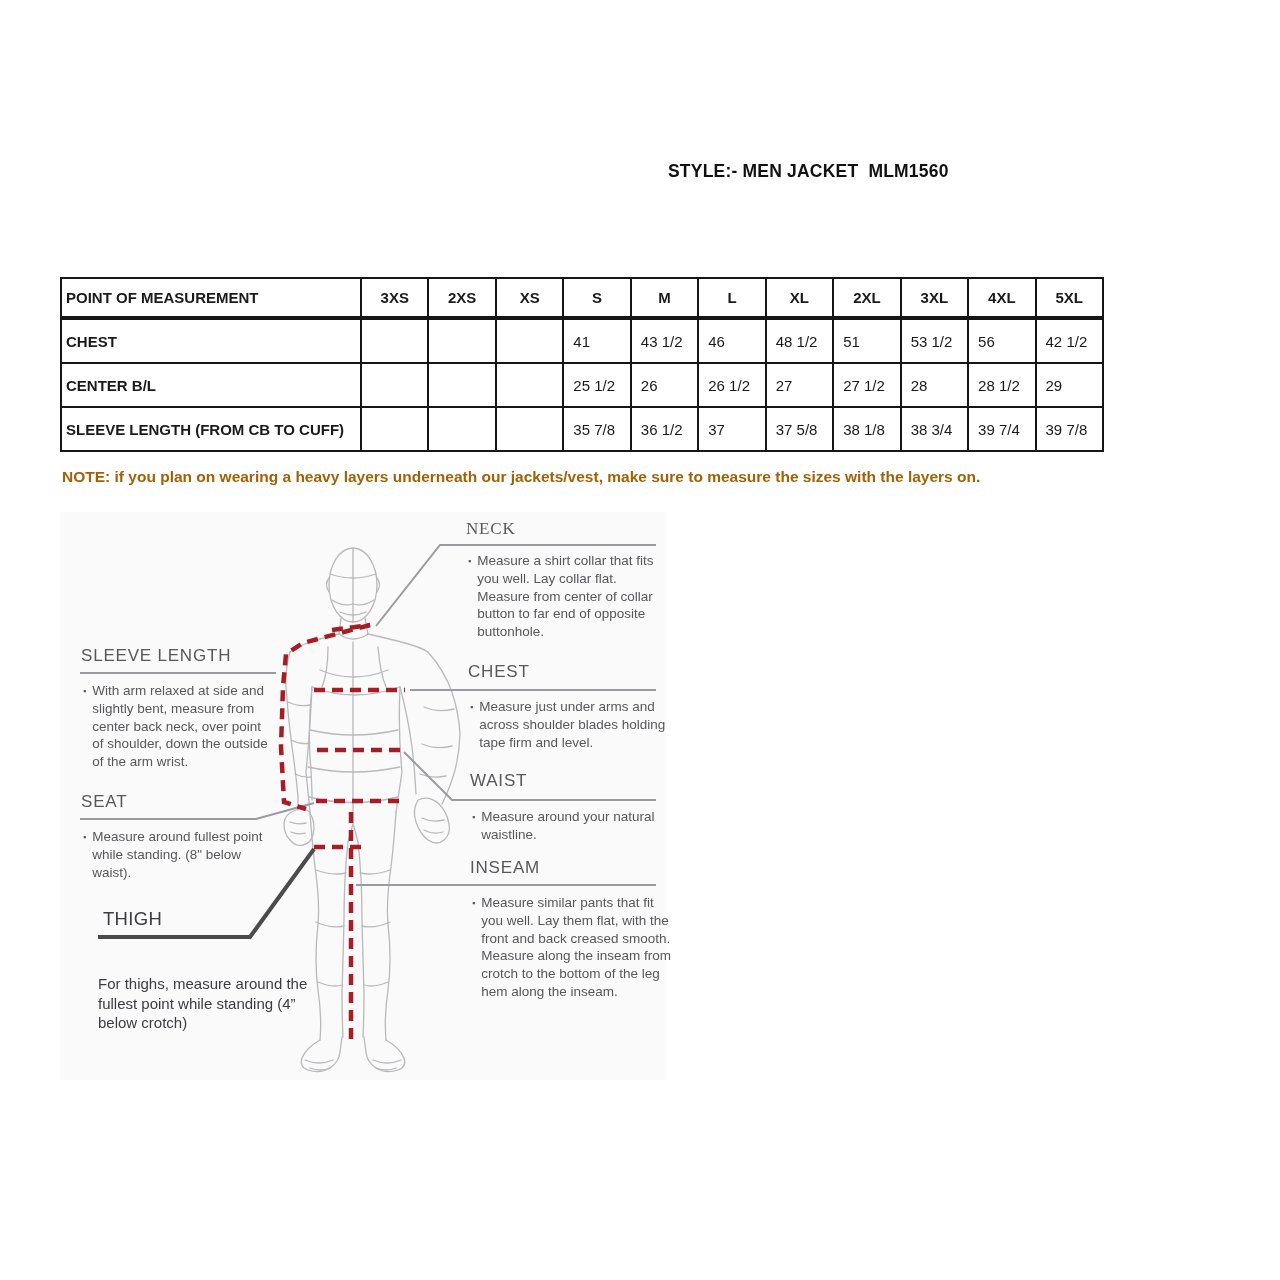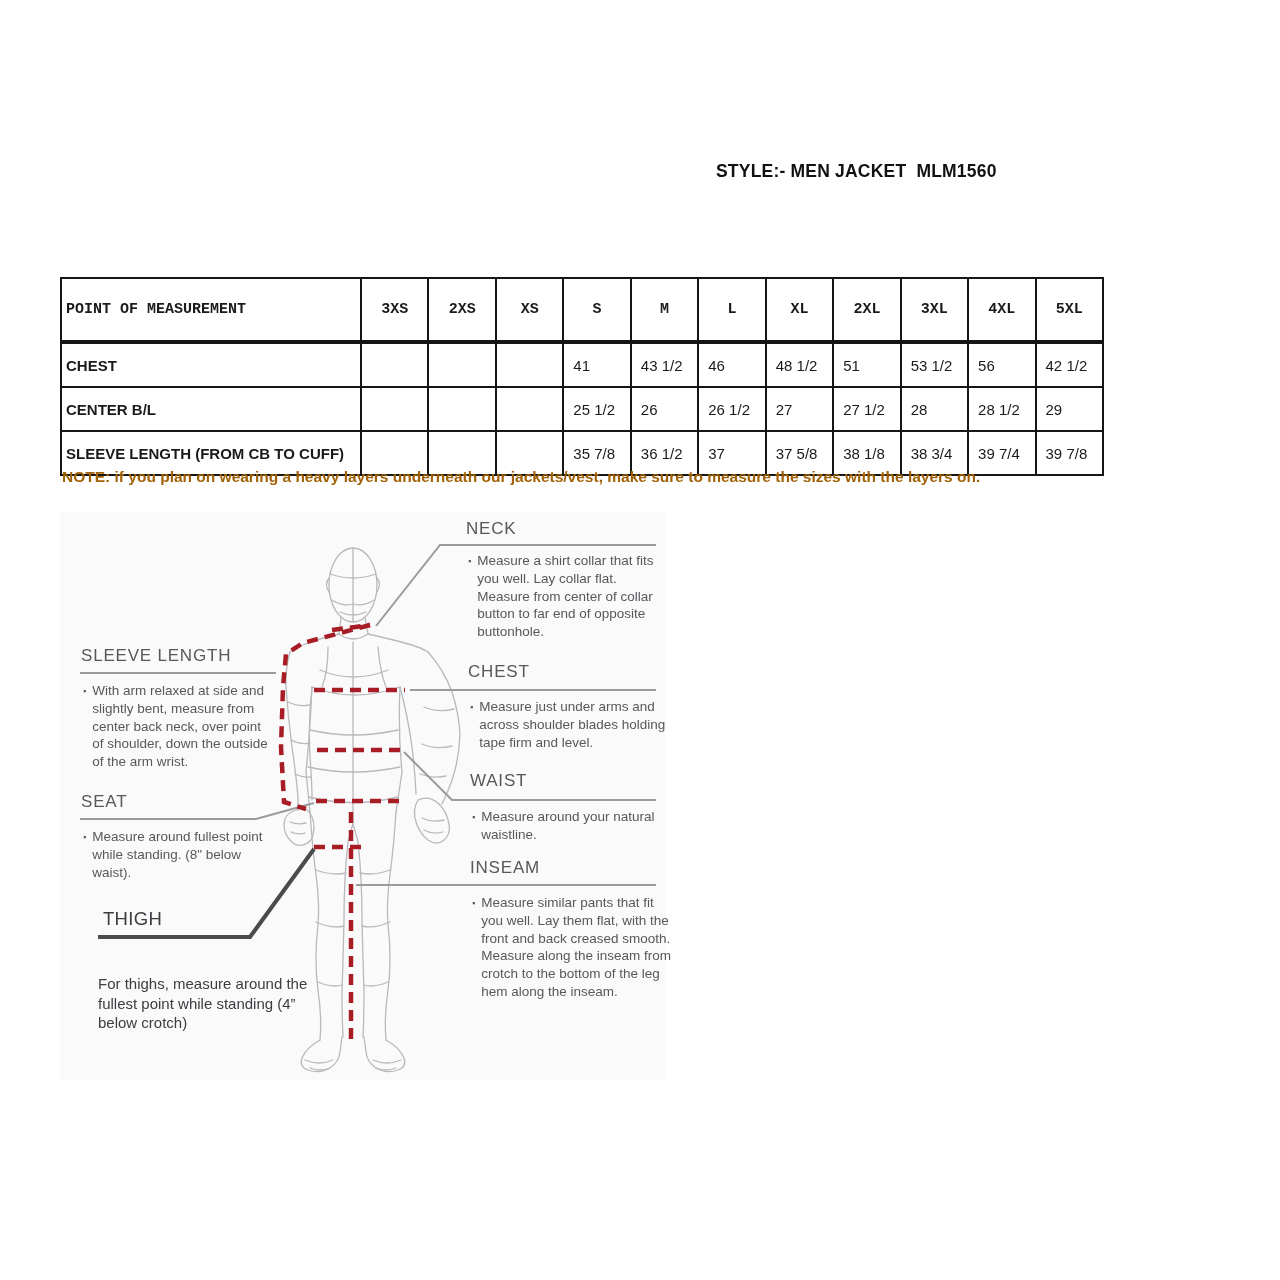--- a/index.html
+++ b/index.html
@@ -1,25 +1,25 @@
 <!DOCTYPE html>
 <html><head>
 <meta charset="utf-8">
 <style>
   html,body{margin:0;padding:0;background:#fff;}
   .page{position:relative;width:1280px;height:1280px;background:#ffffff;overflow:hidden;
         font-family:"Liberation Sans", sans-serif;color:#1a1a1a;}
   .doc-title{position:absolute;left:668px;top:161px;font-size:17.5px;font-weight:bold;
-             letter-spacing:.2px;white-space:pre;color:#111;margin-left:48px;}
+             letter-spacing:.2px;white-space:pre;color:#111;}
   
   .size-table{position:absolute;left:60px;top:277px;width:1044px;border-collapse:collapse;
               table-layout:fixed;}
   .size-table th,.size-table td{border:2px solid #161616;font-size:15px;overflow:hidden;
               white-space:nowrap;}
-  .size-table thead th{height:29px;font-weight:bold;text-align:center;padding:16px 2px;font-family:Liberation Mono, monospace;}
+  .size-table thead th{height:29px;font-weight:bold;text-align:center;padding:4px 2px;}
   .size-table thead th.pom{text-align:left;padding-left:4px;border-right-width:2px;}
   .size-table thead tr th{border-bottom:4px solid #161616;}
   .size-table tbody td{height:40px;font-weight:normal;text-align:left;padding-left:9px;}
   .size-table tbody td.rowlabel{font-weight:bold;padding-left:4px;}
   
   .note{position:absolute;left:62px;top:468px;width:960px;font-size:15.5px;font-weight:bold;color:#a16207;}
   
   .guide{position:absolute;left:60px;top:512px;width:606px;height:568px;background:#fafafa;}
   .guide svg{position:absolute;left:0;top:0;}
   .sec-label{position:absolute;font-size:17px;color:#58585c;letter-spacing:.8px;}
@@ -188,21 +188,21 @@
         <path d="M272,118 L310,113"></path>
         <path d="M310,113 L243,131 L226,142 L223,175 L221,235 L224,290 L246,297"></path>
         <path d="M254,178 L345,178"></path>
         <path d="M257,238 L342,238"></path>
         <path d="M256,289 L345,289"></path>
         <path d="M254,335 L302,335"></path>
         <path d="M291,300 L291,528"></path>
       </g>
     </svg>
 
-    <div class="sec-label" style="left:406px;top:7px;">NECK</div>
+    <div class="sec-label" style="left:406px;top:7px;font-family:Liberation Serif, serif;">NECK</div>
     <div class="sec-body" style="left:408px;top:40px;width:198px;">
       <span class="bullet">▪</span>
       <span>Measure a shirt collar that fits you well. Lay collar flat. Measure from center of collar button to far end of opposite buttonhole.</span>
     </div>
 
     <div class="sec-label" style="left:21px;top:134px;">SLEEVE LENGTH</div>
     <div class="sec-body" style="left:23px;top:170px;width:192px;">
       <span class="bullet">▪</span>
       <span>With arm relaxed at side and slightly bent, measure from center back neck, over point of shoulder, down the outside of the arm wrist.</span>
     </div>

